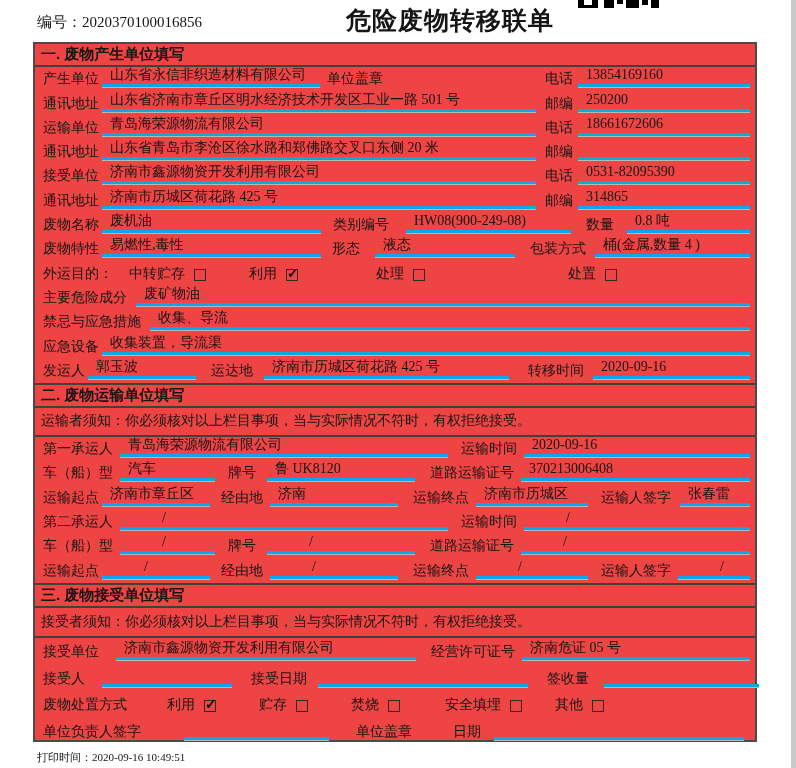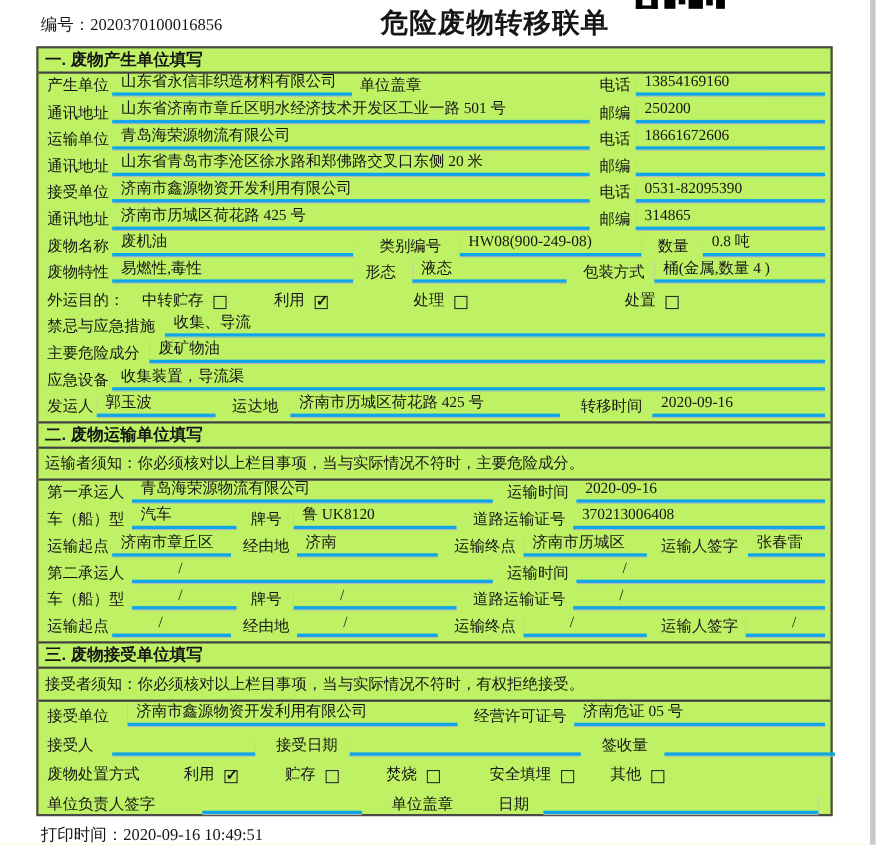--- a/index.html
+++ b/index.html
@@ -10,37 +10,37 @@
   .hdr-serial{position:absolute;left:37px;top:13px;font-size:15px;white-space:nowrap}
   .hdr-title{position:absolute;left:290px;top:4px;width:320px;text-align:center;
              font-size:25px;font-weight:bold;letter-spacing:1px;
              font-family:"Liberation Sans","DejaVu Sans",sans-serif}
   
   .qr{position:absolute;left:578px;top:0;height:9px;display:flex;align-items:flex-start}
   .qr .qu{width:20px;height:8px;border-left:6px solid #000;border-right:6px solid #000;border-bottom:3px solid #000}
   .qr .qb{background:#000}
   
   .form{position:absolute;left:33px;top:42px;width:724px;height:700px;
-        border:2px solid #4a4a4a;display:flex;flex-direction:column;background:#bef264}
+        border:2px solid #4a4a4a;display:flex;flex-direction:column;background:#ef4444}
   .sec-h{font-family:"Liberation Sans","DejaVu Sans",sans-serif;font-weight:bold;font-size:15px;
          padding:0 6px;border-bottom:2px solid #404040;display:flex;align-items:center;flex:none}
   .h23{height:23px}.h25{height:25px}
   .sec-top{border-top:2px solid #404040}
   .notice{display:flex;align-items:center;padding:0 6px;border-bottom:2px solid #404040;flex:none}
   .h29{height:29px}.h30{height:30px}
   .row{display:flex;align-items:flex-end;padding:0 5px 4px 5px;flex:none}
   .r24{height:24.3px}.r26{height:26.5px}
   .lbl{white-space:nowrap;line-height:16px;padding:0 3px;flex:none}
   .ul{border-bottom:3px solid #0ea5e9;box-shadow:0 1px 0 #b9b9b9;line-height:16px;
       padding:0 2px 1px 8px;white-space:nowrap;flex:none;min-height:17px}
   .fill{flex:1 1 auto}
   .slash{padding-left:42px}
   .cb{width:12px;height:12px;border:1px solid #2b2b2b;margin:0 0 1px 6px;position:relative;flex:none}
   .cb.checked::after{content:"✓";position:absolute;left:0px;top:-5px;font-size:14px;font-weight:bold;color:#111}
-  .print-line{position:absolute;left:37px;top:750px;font-size:15px;white-space:nowrap}
+  .print-line{position:absolute;left:37px;top:750px;font-size:11px;white-space:nowrap}
   .scrollbar{position:absolute;right:0;top:0;width:5px;height:768px;background:#c9c9c9}
 </style>
 </head>
 <body>
 
 <div class="hdr-serial"><span>编号：</span><span>2020370100016856</span></div>
 <div class="hdr-title">危险废物转移联单</div>
 
 <div class="qr">
   <span class="qu"></span>
@@ -100,21 +100,21 @@
   <div class="row r24">
     <span class="lbl" style="width:62px">通讯地址</span>
     <span class="ul fill">济南市历城区荷花路 425 号</span>
     <span class="lbl" style="width:36px;margin-left:6px">邮编</span>
     <span class="ul" style="width:172px">314865</span>
   </div>
 
   <div class="row r24">
     <span class="lbl" style="width:62px">废物名称</span>
     <span class="ul" style="width:219px">废机油</span>
-    <span class="lbl" style="margin-left:21px">类别编号</span>
+    <span class="lbl" style="margin-left:9px">类别编号</span>
     <span class="ul" style="width:165px;margin-left:14px">HW08(900-249-08)</span>
     <span class="lbl" style="margin-left:12px">数量</span>
     <span class="ul fill" style="margin-left:10px">0.8 吨</span>
   </div>
 
   <div class="row r24">
     <span class="lbl" style="width:62px">废物特性</span>
     <span class="ul" style="width:219px">易燃性,毒性</span>
     <span class="lbl" style="margin-left:8px">形态</span>
     <span class="ul" style="width:140px;margin-left:12px">液态</span>
@@ -128,45 +128,45 @@
     <span class="cb"></span>
     <span class="lbl" style="margin-left:40px">利用</span>
     <span class="cb checked"></span>
     <span class="lbl" style="margin-left:75px">处理</span>
     <span class="cb"></span>
     <span class="lbl" style="margin-left:140px">处置</span>
     <span class="cb"></span>
   </div>
 
   <div class="row r24">
+    <span class="lbl">主要危险成分</span>
+    <span class="ul fill" style="margin-left:6px">废矿物油</span>
+  </div>
+
+  <div class="row r24">
     <span class="lbl">禁忌与应急措施</span>
     <span class="ul fill" style="margin-left:6px">收集、导流</span>
-  </div>
-
-  <div class="row r24">
-    <span class="lbl">主要危险成分</span>
-    <span class="ul fill" style="margin-left:6px">废矿物油</span>
   </div>
 
   <div class="row r24">
     <span class="lbl" style="width:62px">应急设备</span>
     <span class="ul fill">收集装置，导流渠</span>
   </div>
 
   <div class="row r24">
     <span class="lbl" style="width:48px">发运人</span>
     <span class="ul" style="width:108px">郭玉波</span>
     <span class="lbl" style="margin-left:12px">运达地</span>
     <span class="ul" style="width:245px;margin-left:8px">济南市历城区荷花路 425 号</span>
     <span class="lbl" style="margin-left:16px">转移时间</span>
     <span class="ul fill" style="margin-left:6px">2020-09-16</span>
   </div>
 
   <div class="sec-h h25 sec-top">二. 废物运输单位填写</div>
-  <div class="notice h29">运输者须知：你必须核对以上栏目事项，当与实际情况不符时，主要危险成分。</div>
+  <div class="notice h29">运输者须知：你必须核对以上栏目事项，当与实际情况不符时，有权拒绝接受。</div>
 
   <div class="row r24">
     <span class="lbl" style="width:80px">第一承运人</span>
     <span class="ul fill">青岛海荣源物流有限公司</span>
     <span class="lbl" style="margin-left:10px">运输时间</span>
     <span class="ul" style="width:226px;margin-left:4px">2020-09-16</span>
   </div>
 
   <div class="row r24">
     <span class="lbl" style="width:80px">车（船）型</span>

